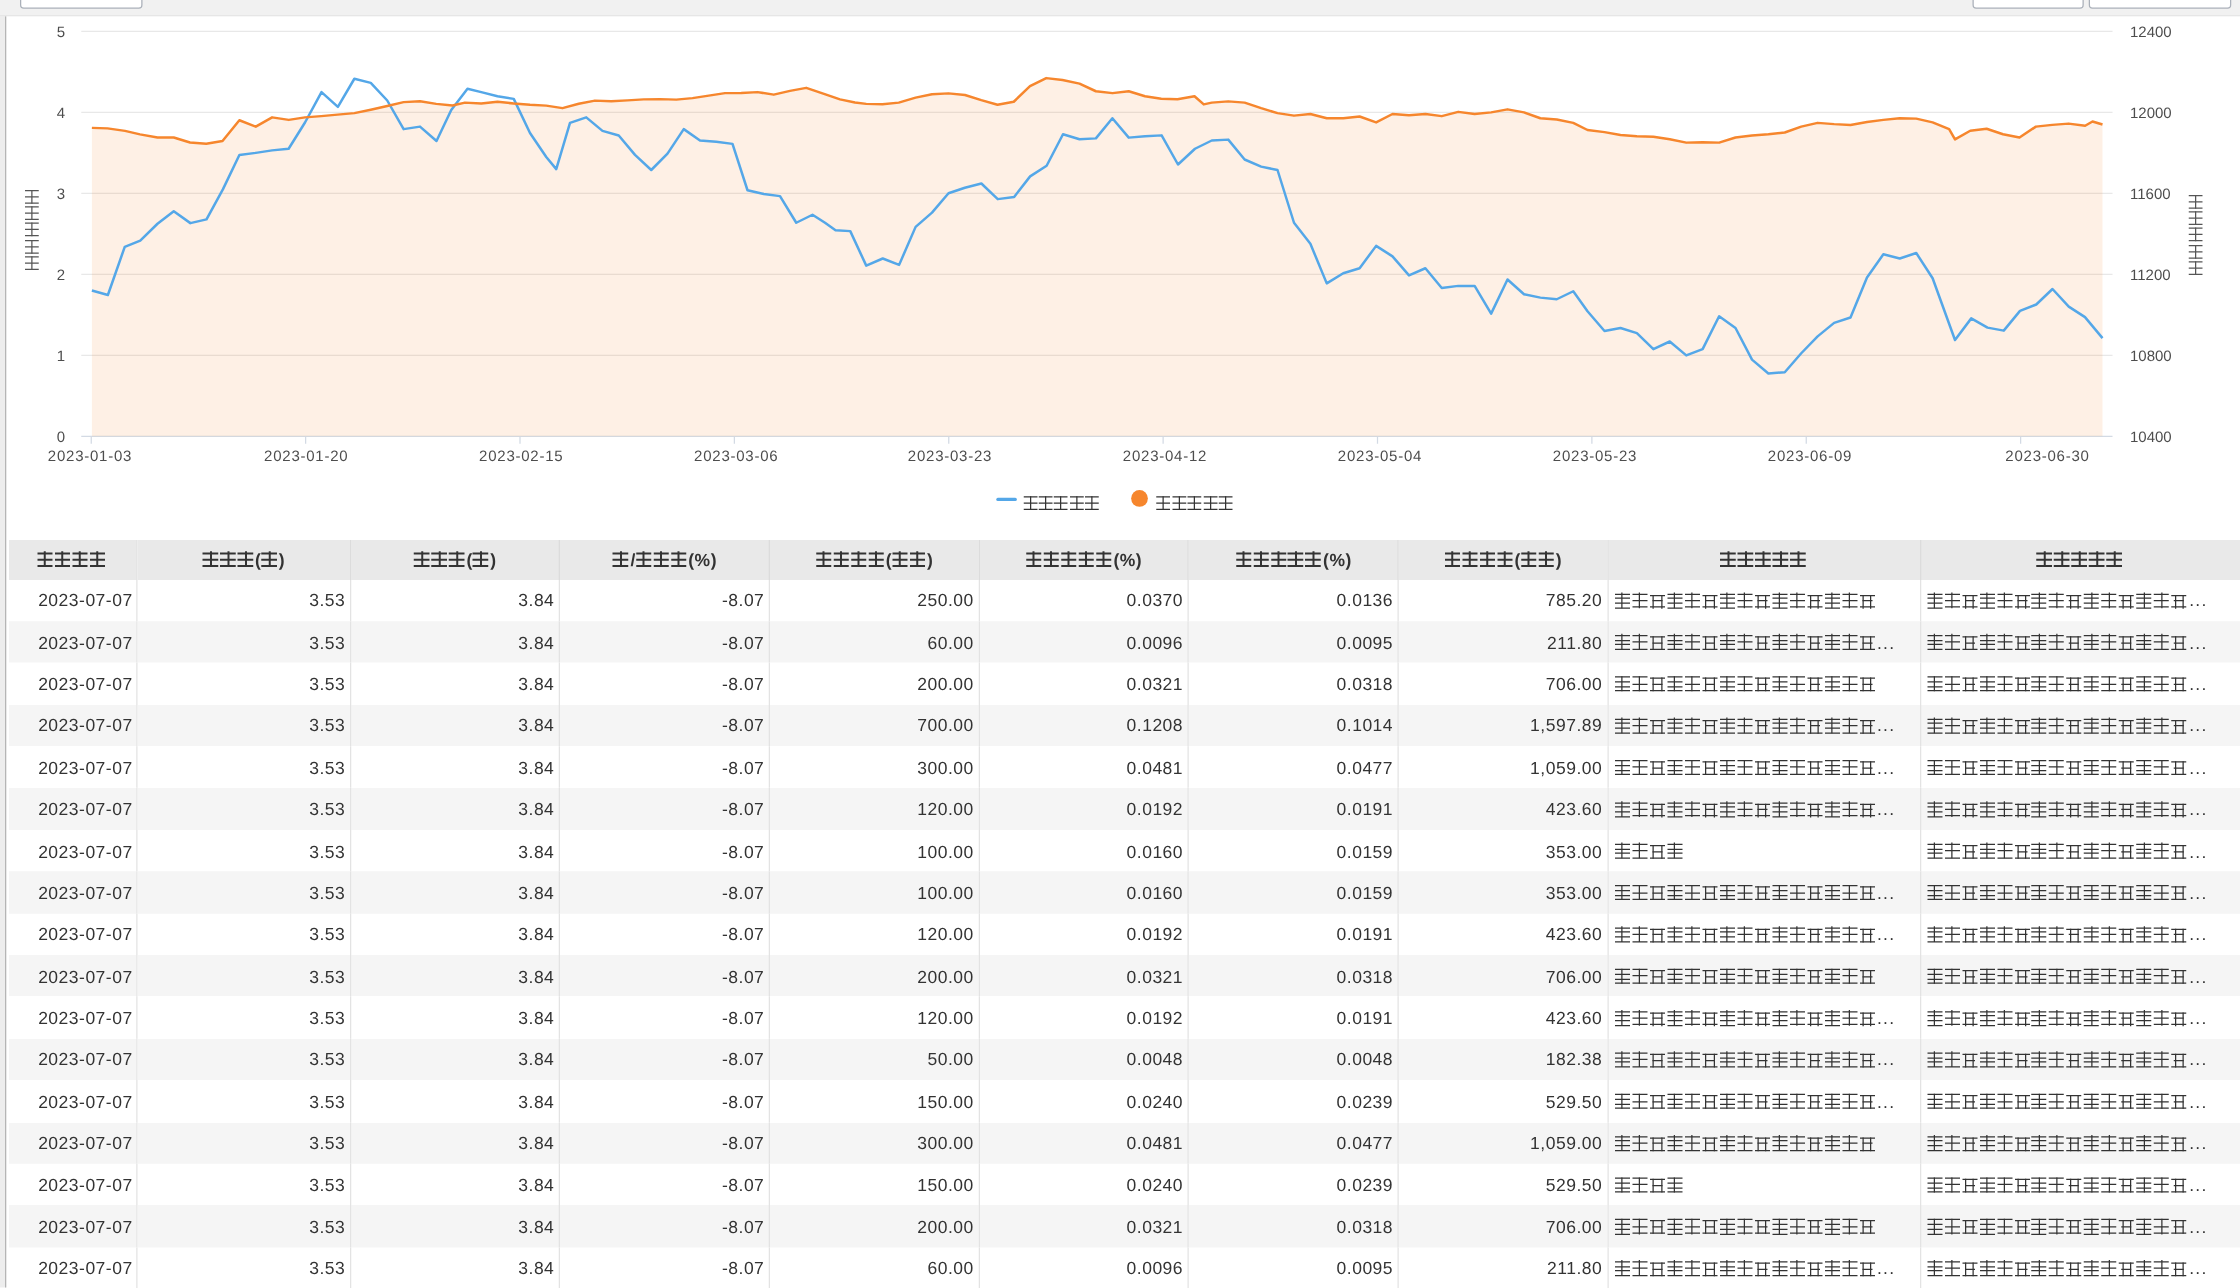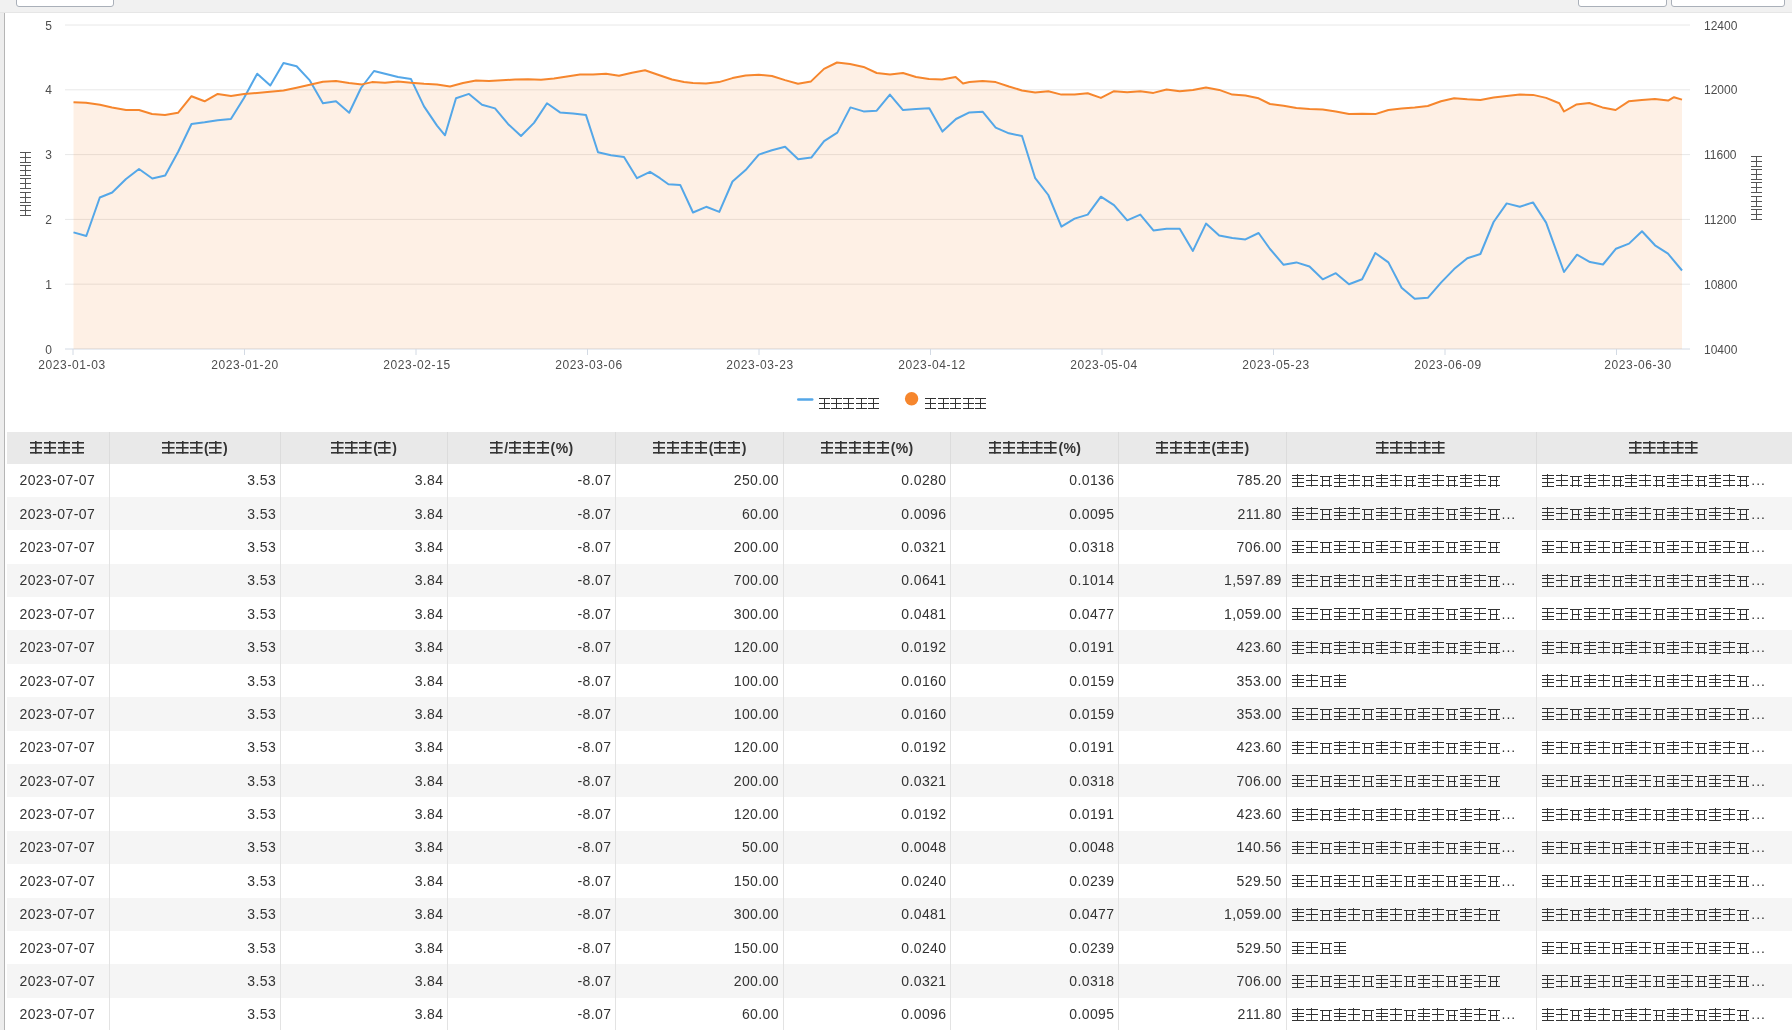--- a/index.html
+++ b/index.html
@@ -37,21 +37,21 @@
  linear-gradient(#333,#333) 5.5px 0/1.6px 12.6px no-repeat}
 i.lg{width:11px;height:11.3px;margin-right:1.4px;background:
  linear-gradient(#333,#333) 0 .4px/11px 1px no-repeat,
  linear-gradient(#333,#333) 0 5.1px/11px 1px no-repeat,
  linear-gradient(#333,#333) 0 10.2px/11px 1px no-repeat,
  linear-gradient(#333,#333) 5px 0/1px 11.3px no-repeat}
 table{position:absolute;left:6.5px;top:431.5px;width:1785.5px;border-collapse:collapse;table-layout:fixed;font-size:14px;color:#333;letter-spacing:.4px}
 th{background:#e9e9e9;font-weight:bold;height:32px;border-right:1px solid #dcdcdc;overflow:hidden;white-space:nowrap}
 td{height:33.4px;border-right:1px solid #e3e3e3;overflow:hidden;white-space:nowrap;padding:0}
 tr:nth-child(even) td{background:#f5f5f5}
-td.l{padding-left:13px}
+td.l{padding-left:24px}
 td.r{text-align:right;padding-right:4px}
 td.b{padding-left:5px}
 th:last-child,td:last-child{border-right:none}
 .dots{letter-spacing:1px}
 .legtxt{position:absolute;height:13px}
 </style></head>
 <body>
 <div class="gutter"></div>
 <div class="strip">
 <div class="box" style="left:15.5px;width:98px"></div>
@@ -146,21 +146,21 @@
         <th><i class="h"></i><i class="h"></i><i class="h"></i><i class="h"></i><i class="h"></i></th>
       </tr>
     </thead>
 <tbody>
 <tr>
         <td class="l">2023-07-07</td>
         <td class="r">3.53</td>
         <td class="r">3.84</td>
         <td class="r">-8.07</td>
         <td class="r">250.00</td>
-        <td class="r">0.0280</td>
+        <td class="r">0.0370</td>
         <td class="r">0.0136</td>
         <td class="r">785.20</td>
         <td class="b"><i class="g"></i><i class="g"></i><i class="g"></i><i class="g"></i><i class="g"></i><i class="g"></i><i class="g"></i><i class="g"></i><i class="g"></i><i class="g"></i><i class="g"></i><i class="g"></i><i class="g"></i><i class="g"></i><i class="g"></i></td>
         <td class="b"><i class="g"></i><i class="g"></i><i class="g"></i><i class="g"></i><i class="g"></i><i class="g"></i><i class="g"></i><i class="g"></i><i class="g"></i><i class="g"></i><i class="g"></i><i class="g"></i><i class="g"></i><i class="g"></i><i class="g"></i><span class="dots">...</span></td>
       </tr>
 <tr>
         <td class="l">2023-07-07</td>
         <td class="r">3.53</td>
         <td class="r">3.84</td>
         <td class="r">-8.07</td>
@@ -182,21 +182,21 @@
         <td class="r">706.00</td>
         <td class="b"><i class="g"></i><i class="g"></i><i class="g"></i><i class="g"></i><i class="g"></i><i class="g"></i><i class="g"></i><i class="g"></i><i class="g"></i><i class="g"></i><i class="g"></i><i class="g"></i><i class="g"></i><i class="g"></i><i class="g"></i></td>
         <td class="b"><i class="g"></i><i class="g"></i><i class="g"></i><i class="g"></i><i class="g"></i><i class="g"></i><i class="g"></i><i class="g"></i><i class="g"></i><i class="g"></i><i class="g"></i><i class="g"></i><i class="g"></i><i class="g"></i><i class="g"></i><span class="dots">...</span></td>
       </tr>
 <tr>
         <td class="l">2023-07-07</td>
         <td class="r">3.53</td>
         <td class="r">3.84</td>
         <td class="r">-8.07</td>
         <td class="r">700.00</td>
-        <td class="r">0.0641</td>
+        <td class="r">0.1208</td>
         <td class="r">0.1014</td>
         <td class="r">1,597.89</td>
         <td class="b"><i class="g"></i><i class="g"></i><i class="g"></i><i class="g"></i><i class="g"></i><i class="g"></i><i class="g"></i><i class="g"></i><i class="g"></i><i class="g"></i><i class="g"></i><i class="g"></i><i class="g"></i><i class="g"></i><i class="g"></i><span class="dots">...</span></td>
         <td class="b"><i class="g"></i><i class="g"></i><i class="g"></i><i class="g"></i><i class="g"></i><i class="g"></i><i class="g"></i><i class="g"></i><i class="g"></i><i class="g"></i><i class="g"></i><i class="g"></i><i class="g"></i><i class="g"></i><i class="g"></i><span class="dots">...</span></td>
       </tr>
 <tr>
         <td class="l">2023-07-07</td>
         <td class="r">3.53</td>
         <td class="r">3.84</td>
         <td class="r">-8.07</td>
@@ -280,21 +280,21 @@
         <td class="b"><i class="g"></i><i class="g"></i><i class="g"></i><i class="g"></i><i class="g"></i><i class="g"></i><i class="g"></i><i class="g"></i><i class="g"></i><i class="g"></i><i class="g"></i><i class="g"></i><i class="g"></i><i class="g"></i><i class="g"></i><span class="dots">...</span></td>
       </tr>
 <tr>
         <td class="l">2023-07-07</td>
         <td class="r">3.53</td>
         <td class="r">3.84</td>
         <td class="r">-8.07</td>
         <td class="r">50.00</td>
         <td class="r">0.0048</td>
         <td class="r">0.0048</td>
-        <td class="r">140.56</td>
+        <td class="r">182.38</td>
         <td class="b"><i class="g"></i><i class="g"></i><i class="g"></i><i class="g"></i><i class="g"></i><i class="g"></i><i class="g"></i><i class="g"></i><i class="g"></i><i class="g"></i><i class="g"></i><i class="g"></i><i class="g"></i><i class="g"></i><i class="g"></i><span class="dots">...</span></td>
         <td class="b"><i class="g"></i><i class="g"></i><i class="g"></i><i class="g"></i><i class="g"></i><i class="g"></i><i class="g"></i><i class="g"></i><i class="g"></i><i class="g"></i><i class="g"></i><i class="g"></i><i class="g"></i><i class="g"></i><i class="g"></i><span class="dots">...</span></td>
       </tr>
 <tr>
         <td class="l">2023-07-07</td>
         <td class="r">3.53</td>
         <td class="r">3.84</td>
         <td class="r">-8.07</td>
         <td class="r">150.00</td>
         <td class="r">0.0240</td>

